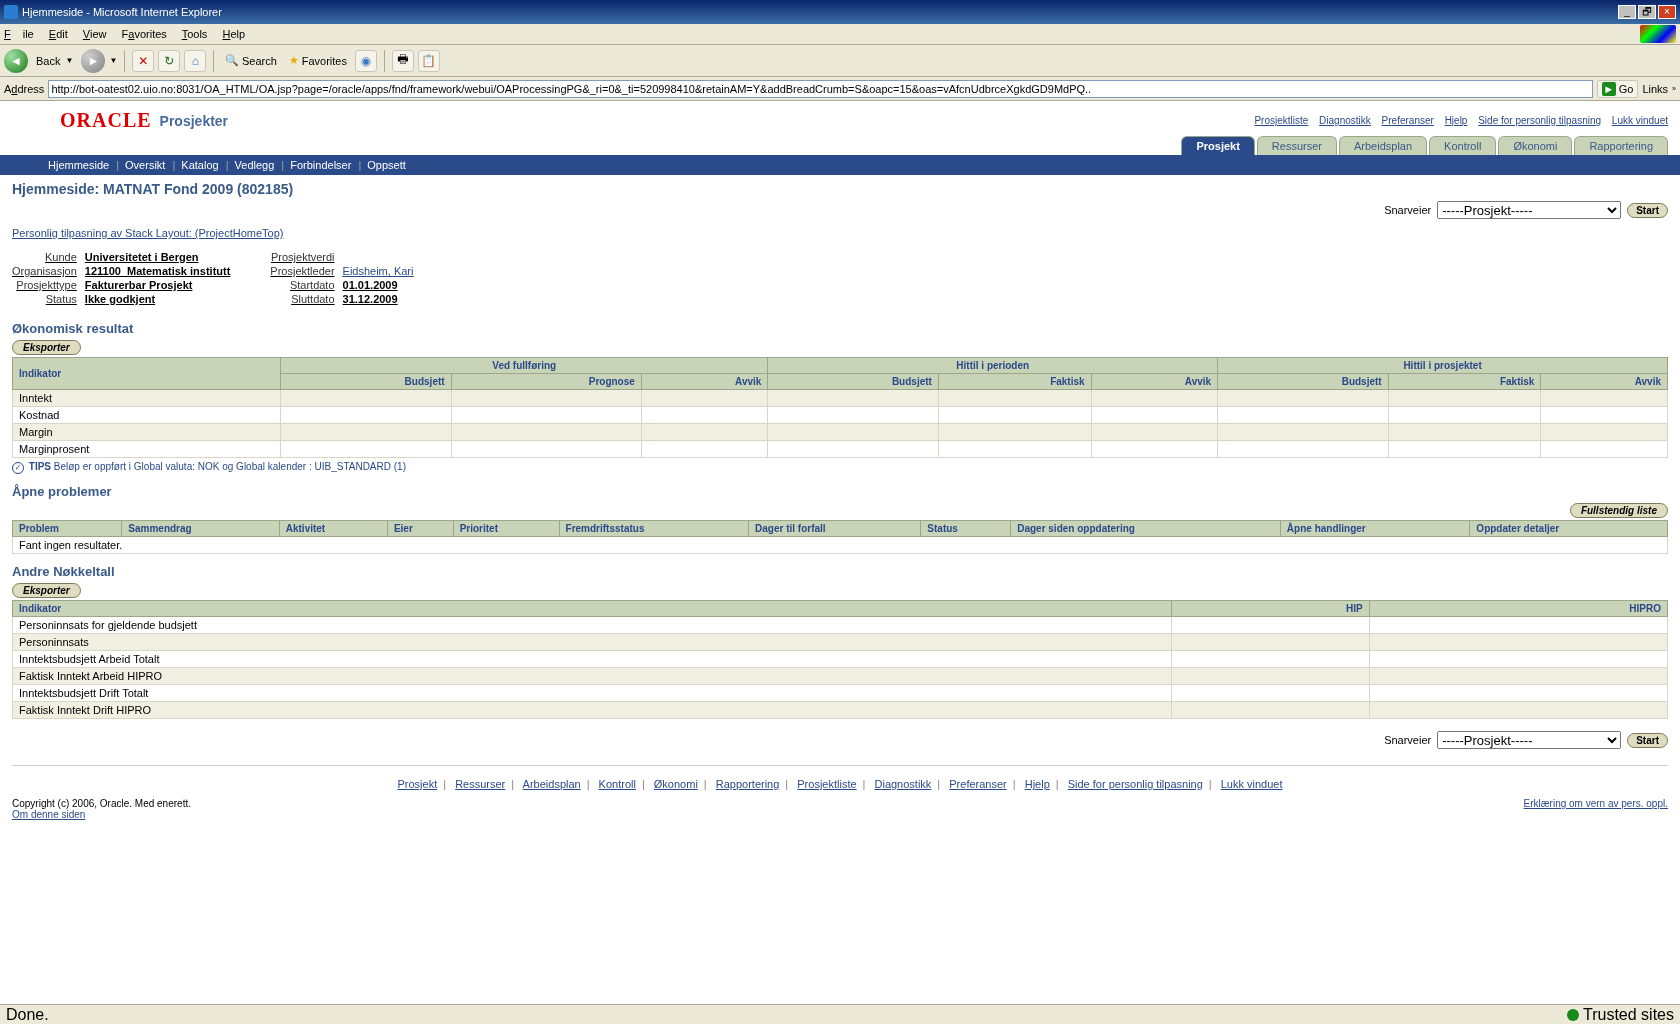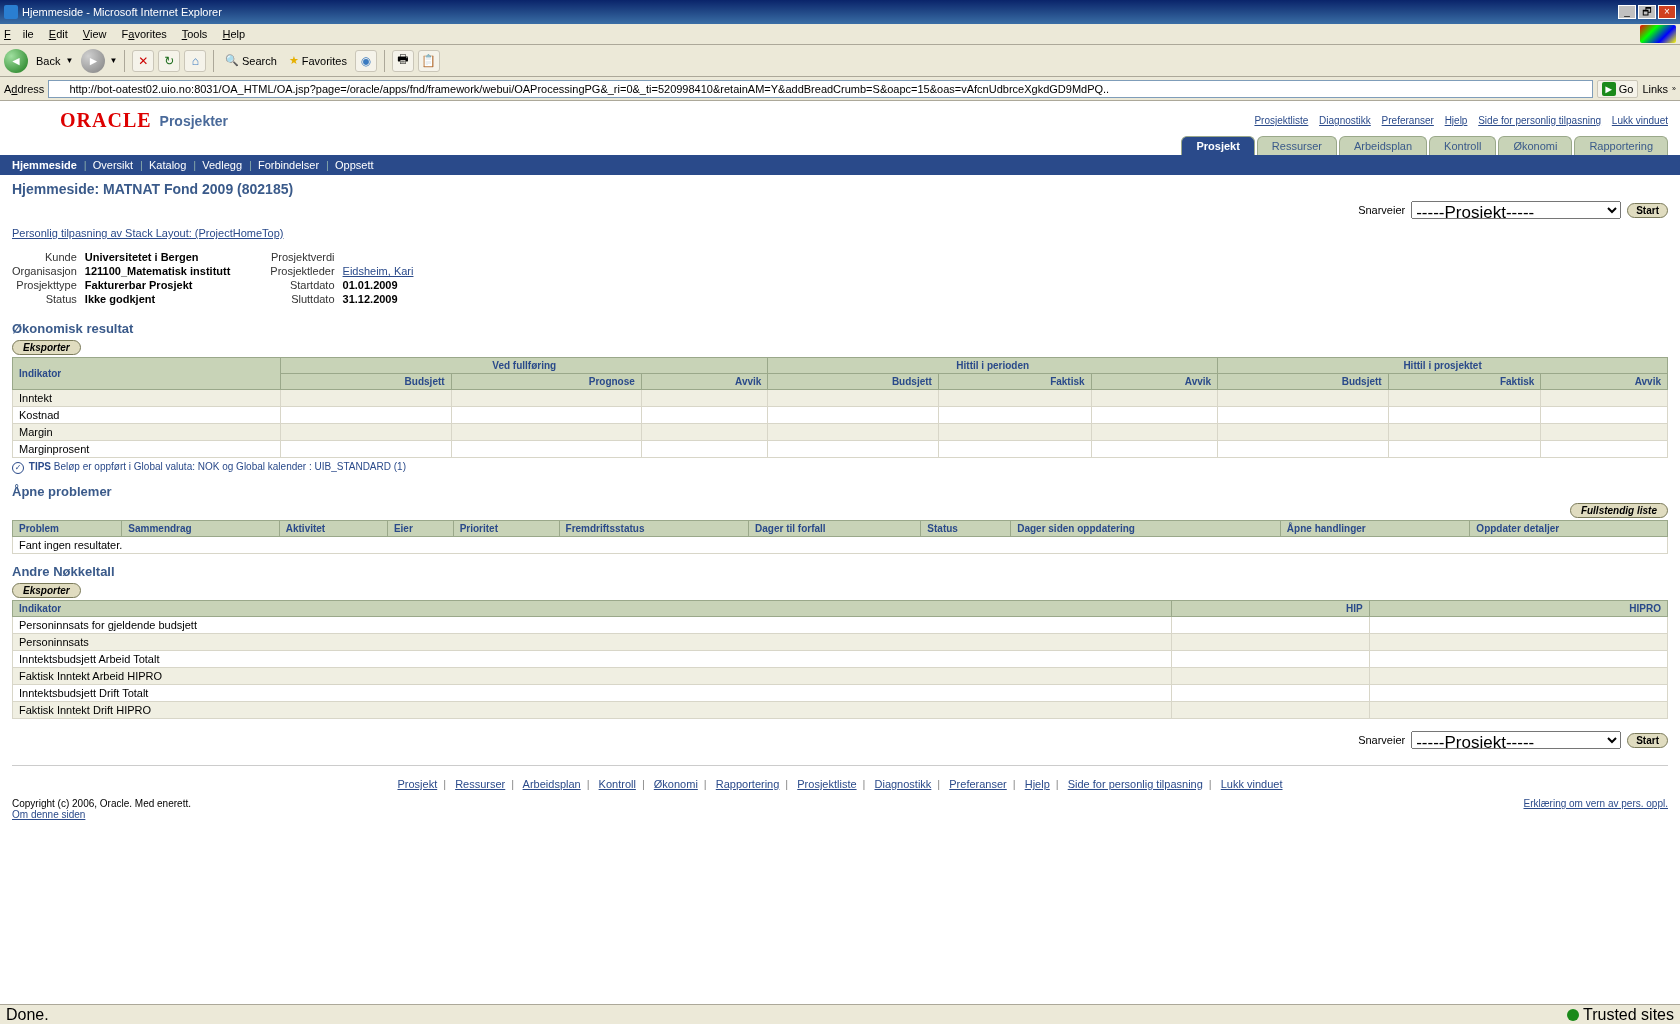--- a/index.html
+++ b/index.html
@@ -21,52 +21,52 @@
 
 
 .ietool { background: #ece9d8; border-bottom: 1px solid #aca899; display: flex; align-items: center; gap: 4px; padding: 2px 4px; height: 32px; }
 .ietool .rb { width: 24px; height: 24px; border-radius: 50%; background: radial-gradient(circle at 30% 30%, #a0e0a0, #1a7a1a); display: flex; align-items: center; justify-content: center; color: #fff; font-size: 12px; }
 .ietool .tbtn { width: 22px; height: 22px; border: 1px solid #cac6b8; background: #f5f3ea; border-radius: 3px; display: flex; align-items: center; justify-content: center; font-size: 12px; }
 .ietool .tbtxt { display: flex; align-items: center; gap: 3px; padding: 0 4px; }
 .ietool .sep { width: 1px; height: 22px; background: #aca899; margin: 0 3px; }
 
 
 .addr { background: #ece9d8; border-bottom: 1px solid #aca899; display: flex; align-items: center; padding: 2px 4px; gap: 4px; height: 24px; }
-.addr input { flex: 1; height: 18px; border: 1px solid #7f9db9; padding: 0 20px; font-size: 11px; }
+.addr input { flex: 1; height: 18px; border: 1px solid #7f9db9; padding: 0 2px; font-size: 11px; }
 .addr .gobtn { display: flex; align-items: center; gap: 3px; padding: 0 4px; height: 18px; border: 1px solid #cac6b8; background: #f5f3ea; border-radius: 2px; }
 .addr .goicon { width: 14px; height: 14px; background: #1a8a1a; border-radius: 2px; color: #fff; text-align: center; line-height: 14px; }
 
 
 .oracleapp { padding: 0; }
 .orhead { display: flex; align-items: center; justify-content: space-between; padding: 8px 12px 4px; }
 .orhead .brand { display: flex; align-items: center; gap: 8px; margin-left: 48px; }
 .orhead .logo { font-family: Georgia, serif; font-weight: bold; color: #d00; font-size: 20px; letter-spacing: 1px; }
 .orhead .sub { color: #4a6a9a; font-size: 14px; font-weight: bold; }
 .orhead .toplinks { font-size: 10px; }
 .orhead .toplinks a { color: #2a4a8a; text-decoration: underline; margin-left: 8px; }
 
 .tabs { display: flex; justify-content: flex-end; padding: 0 12px; }
 .tabs .tab { background: #c8d3b7; border: 1px solid #9aa88a; border-bottom: none; border-radius: 6px 6px 0 0; padding: 3px 14px; margin-left: 2px; color: #3a5a8a; font-size: 11px; cursor: pointer; }
 .tabs .tab.active { background: #2a4a8a; color: #fff; font-weight: bold; }
 
 .bluebar { background: #2a4a8a; color: #fff; padding: 4px 12px; font-size: 11px; }
 .bluebar .bi { margin-right: 4px; }
-.bluebar .bi.active { font-weight: bold; }
+.bluebar .bi.active { font-weight: normal; margin-left: 36px; }
 .bluebar .sep { color: #8aa; margin: 0 3px; }
 
 .content { padding: 6px 12px 12px; }
 .pgtitle { color: #3a5a8a; font-size: 14px; font-weight: bold; margin-bottom: 4px; }
 
 .snarrow { display: flex; justify-content: flex-end; align-items: center; gap: 6px; margin: 2px 0 8px; }
-.snarrow select { width: 210px; height: 18px; font-size: 17px; }
+.snarrow select { width: 184px; height: 18px; font-size: 13px; }
 .snarrow .obtn { border: 1px solid #7a7a5a; background: #e0dcc0; border-radius: 9px; padding: 1px 8px; font-size: 10px; font-weight: bold; cursor: pointer; }
 
 .plink { color: #2a4a8a; text-decoration: underline; }
 
-.kv { display: flex; gap: 40px; margin: 12px 0 16px; }
+.kv { display: flex; gap: 40px; margin: 12px 0 16px; text-decoration: underline; }
 .kvcol { display: grid; grid-template-columns: auto auto; gap: 2px 8px; }
 .kvcol .lbl { text-align: right; color: #333; }
 .kvcol .val { font-weight: bold; }
 
 .sect { color: #3a5a8a; font-size: 13px; font-weight: bold; margin: 10px 0 4px; }
 
 .obtn2 { border: 1px solid #7a7a5a; background: #e0dcc0; border-radius: 9px; padding: 1px 10px; font-size: 10px; font-weight: bold; cursor: pointer; font-style: italic; }
 
 table.dt { width: 100%; border-collapse: collapse; font-size: 11px; margin-top: 2px; }
 table.dt th { background: #c8d3b7; color: #2a4a8a; font-weight: bold; padding: 2px 6px; border: 1px solid #9aa88a; font-size: 10px; }

